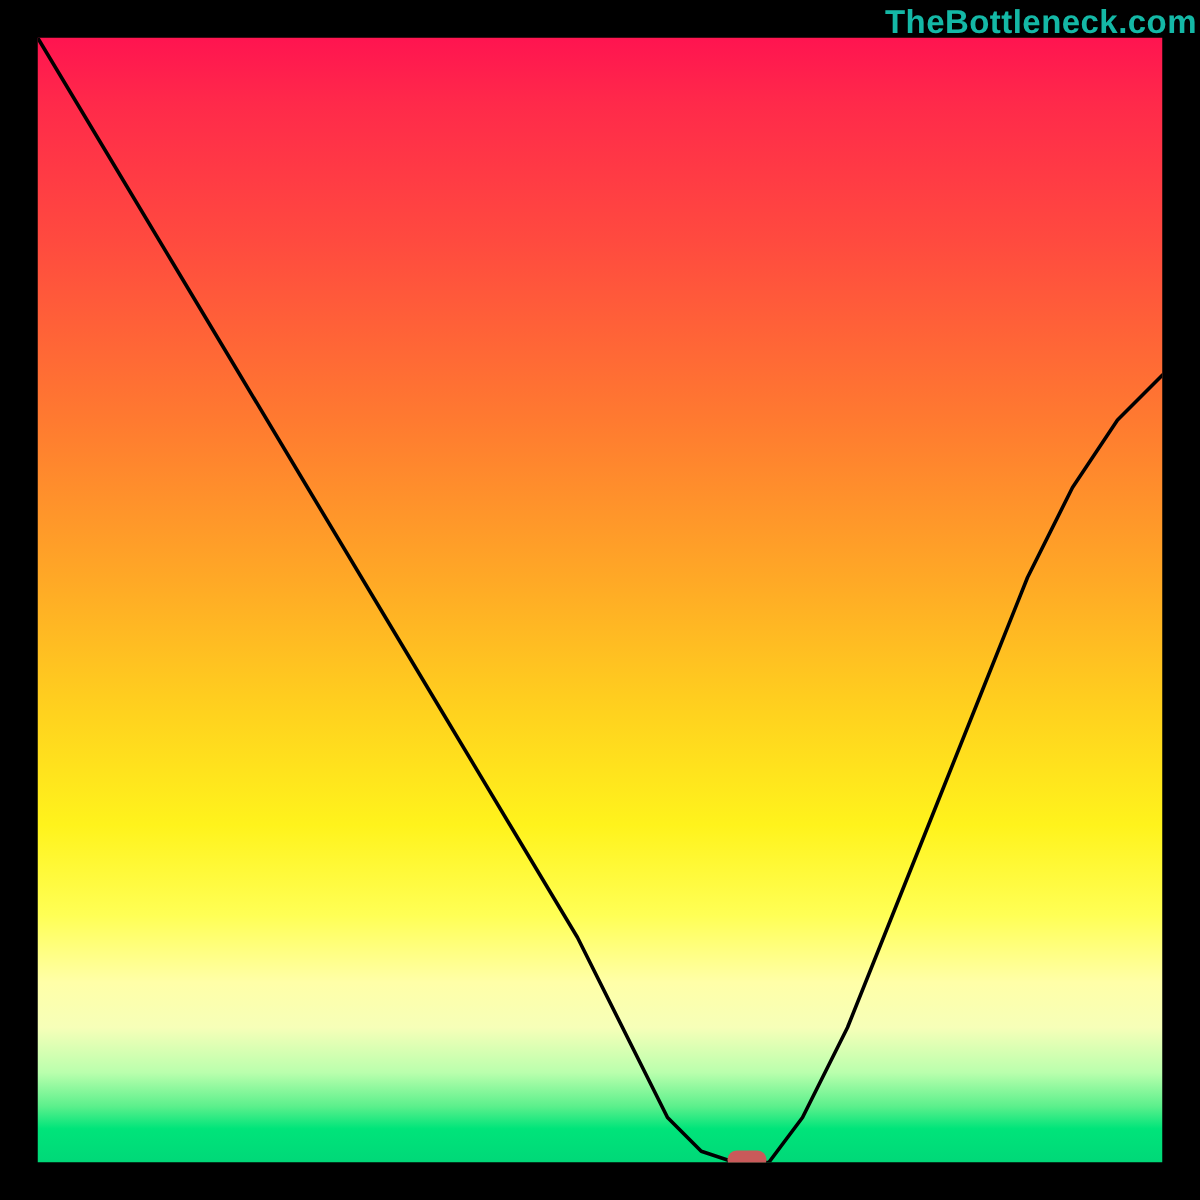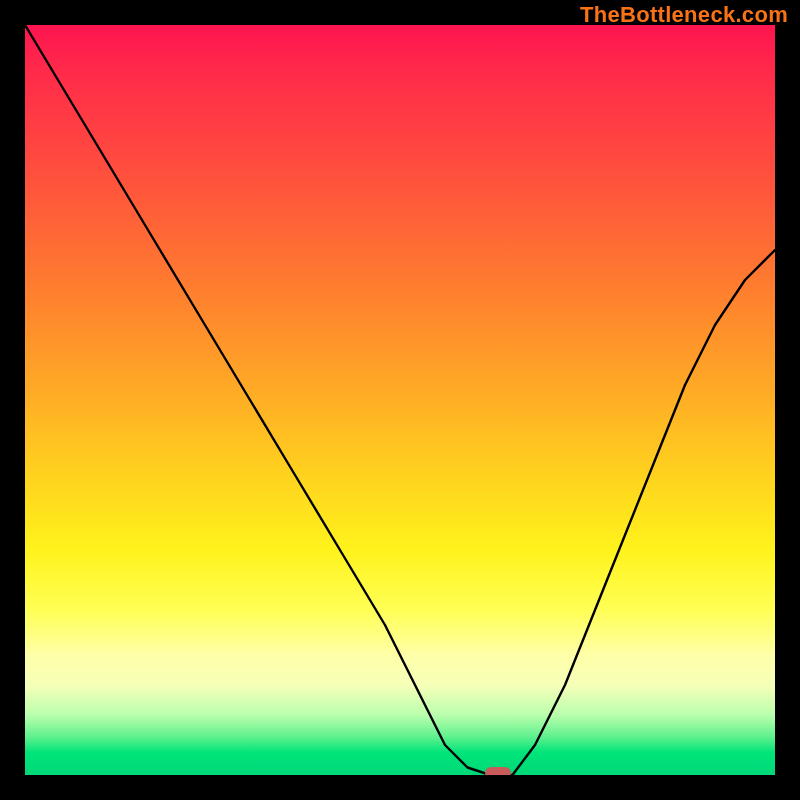--- a/index.html
+++ b/index.html
@@ -6,25 +6,25 @@
   html, body { width: 800px; height: 800px; overflow: hidden; background: #000; }
   .frame {
     position: relative;
     width: 800px;
     height: 800px;
     background: #000;
   }
   .watermark {
     position: absolute;
     top: 2px;
-    right: 12px;
+    right: 2px;
     font-family: Arial, Helvetica, sans-serif;
     font-size: 22px;
     font-weight: bold;
-    color: #f97316;
+    color: #14b8a6;
     letter-spacing: 0.3px;
     z-index: 5;
   }
   .plot {
     position: absolute;
     left: 25px;
     top: 25px;
     width: 750px;
     height: 750px;
     overflow: hidden;

